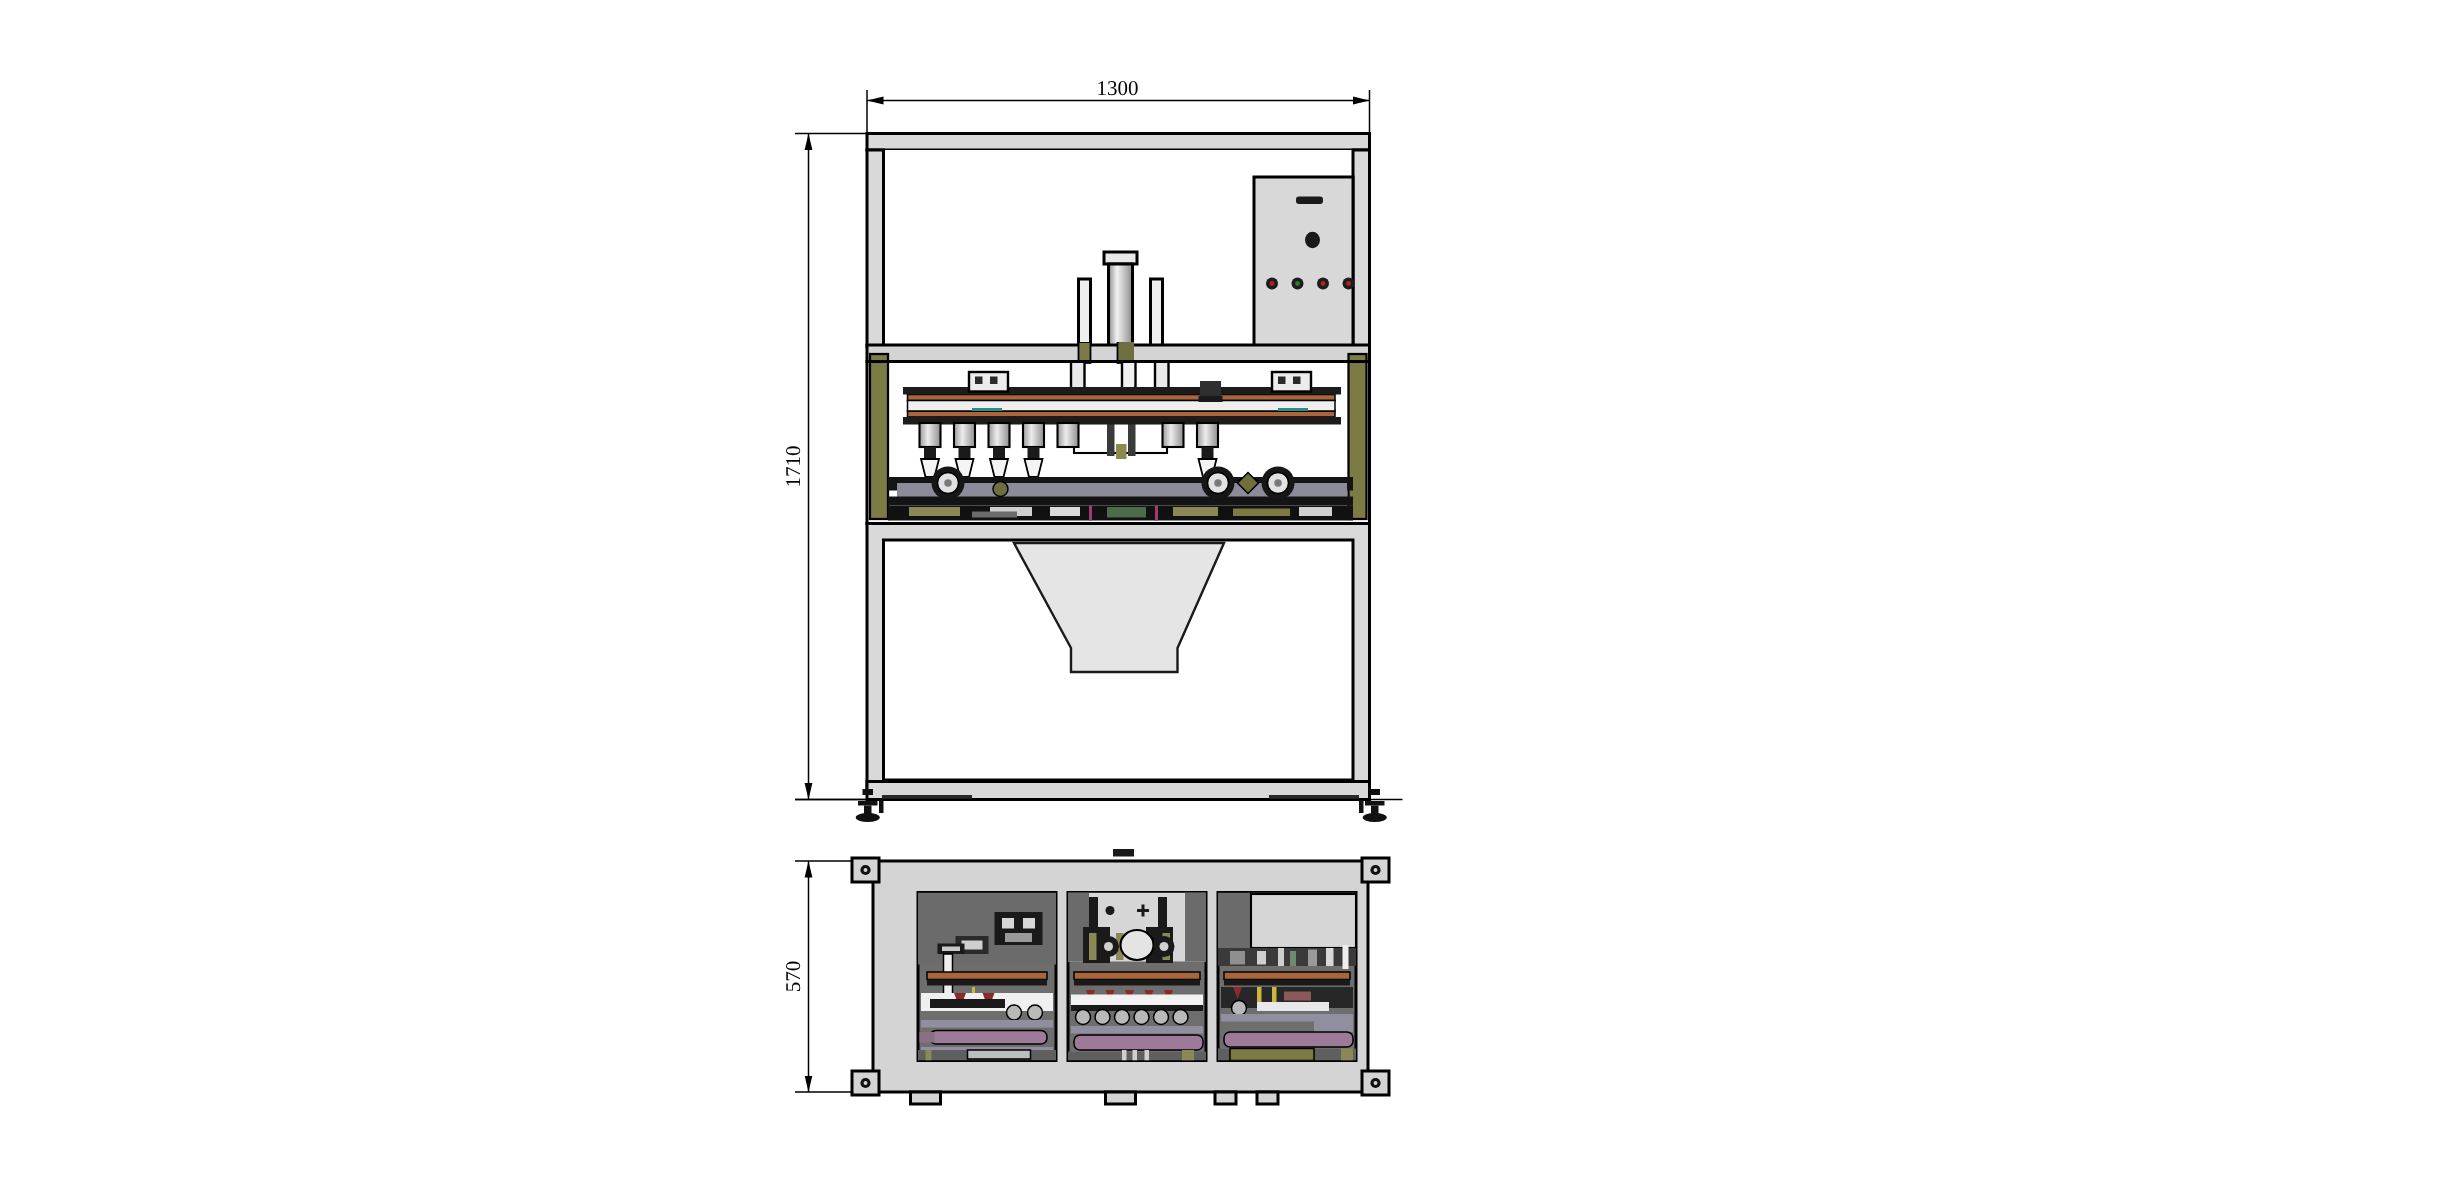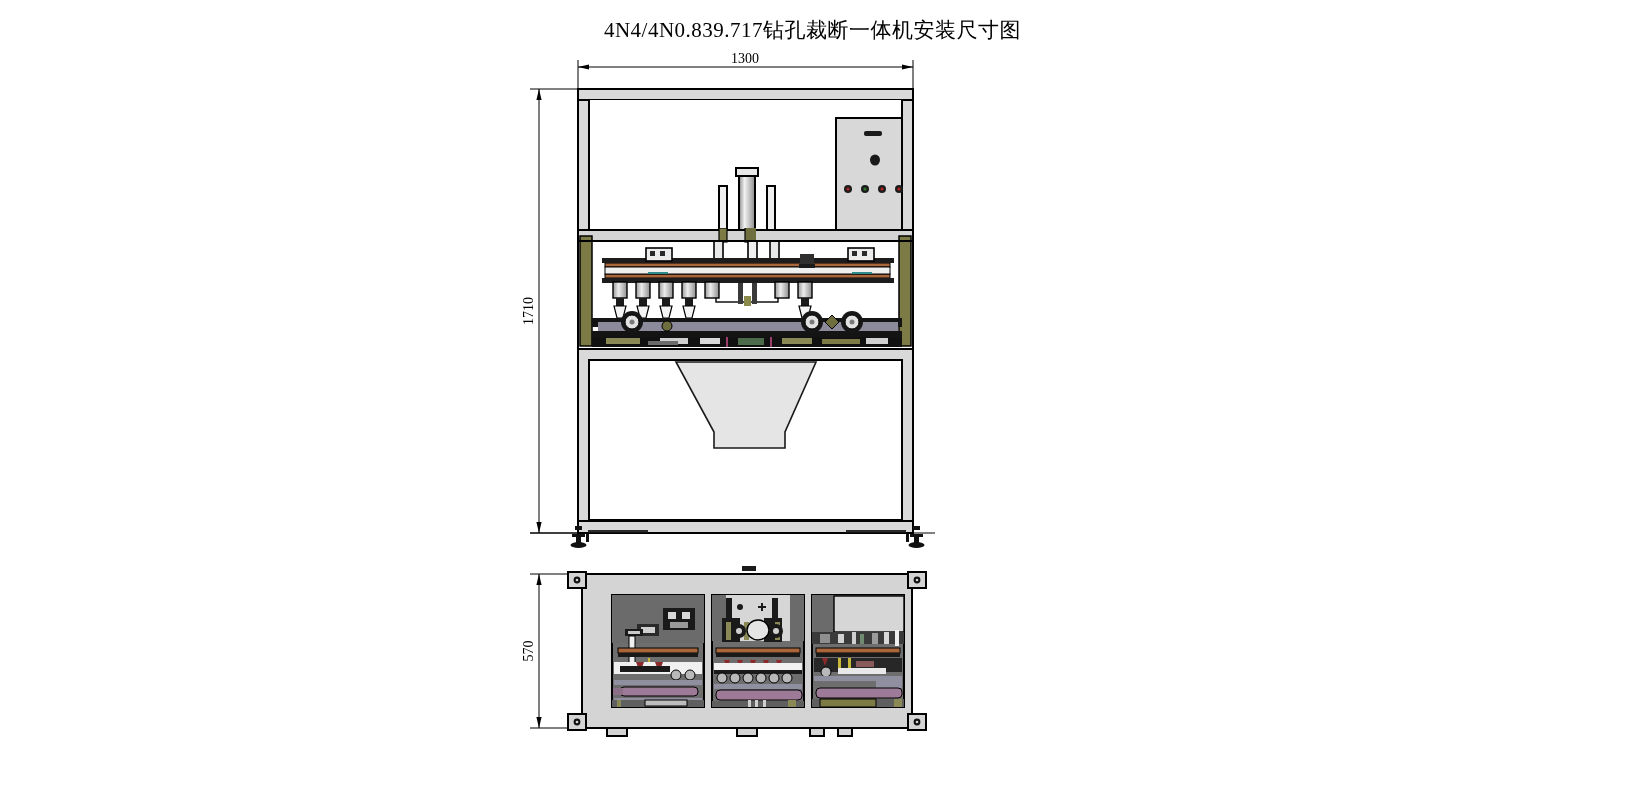--- a/index.html
+++ b/index.html
@@ -23,21 +23,20 @@
   .dimtxt{
     font-family:"Liberation Serif", serif;
     font-size:14px;fill:#000;
   }
 </style>
 </head>
 <body>
 
 <div id="root">
 
-  <div class="title">4N4/4N0.839.717钻孔裁断一体机安装尺寸图</div>
 
   <svg width="1625" height="786" viewBox="0 0 1625 786" style="position:absolute;left:0;top:0;">
 
     <defs>
       <marker id="arrL" markerWidth="12" markerHeight="8" refX="11" refY="4" orient="auto">
         <polygon points="11,4 0,1.4 0,6.6" fill="#000"></polygon>
       </marker>
       <marker id="arrR" markerWidth="12" markerHeight="8" refX="1" refY="4" orient="auto">
         <polygon points="1,4 12,1.4 12,6.6" fill="#000"></polygon>
       </marker>

